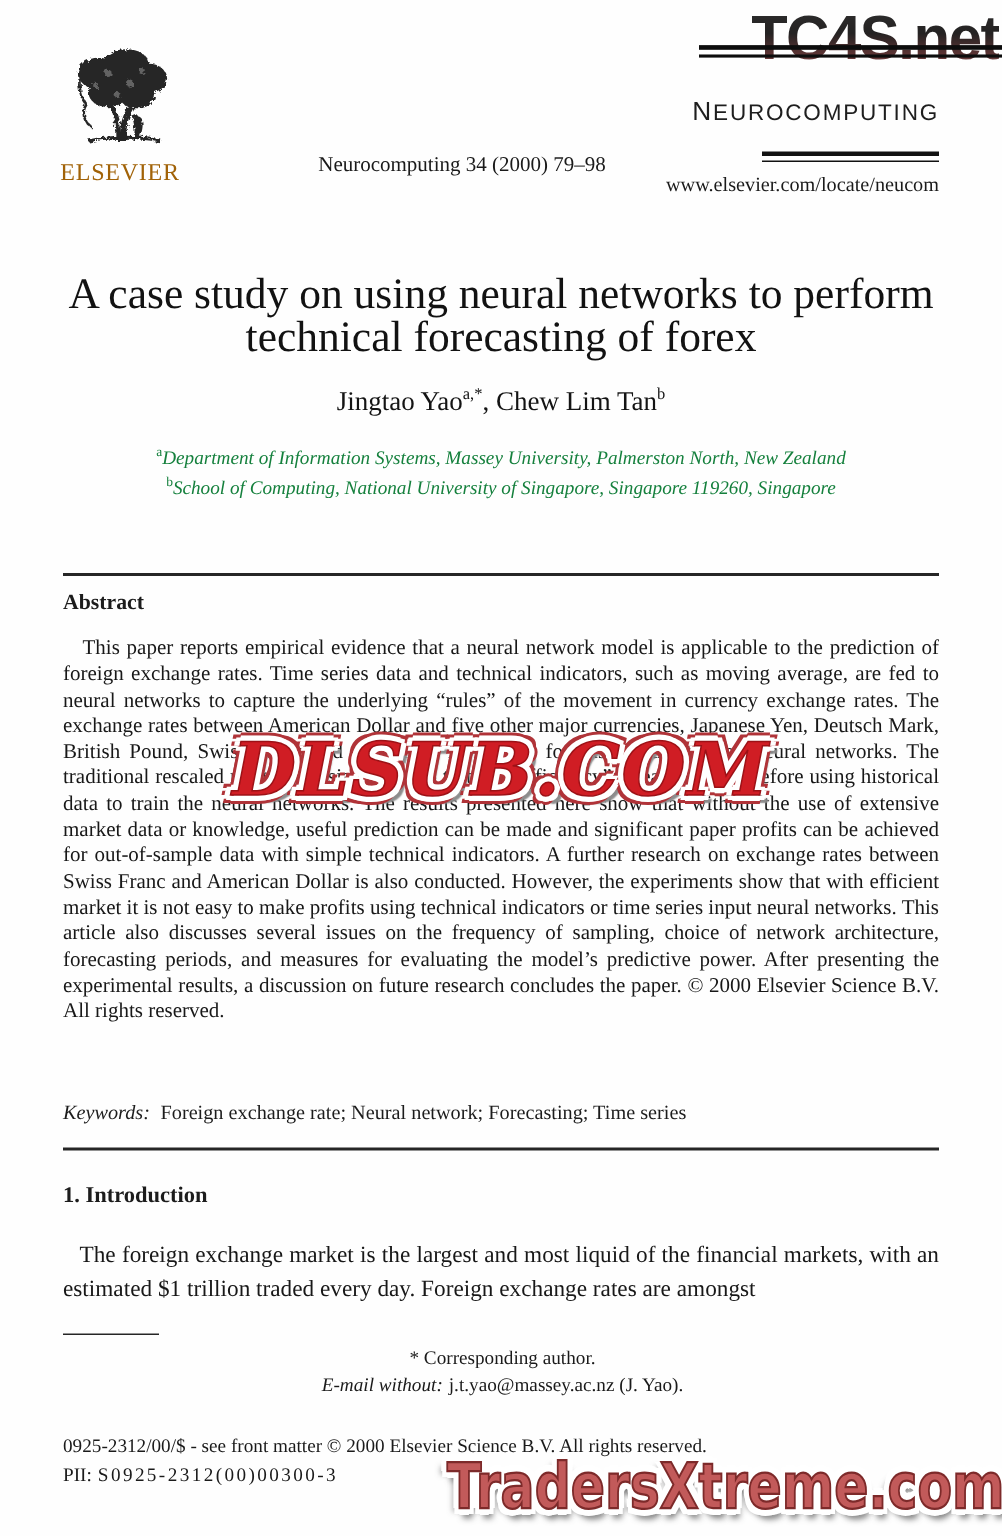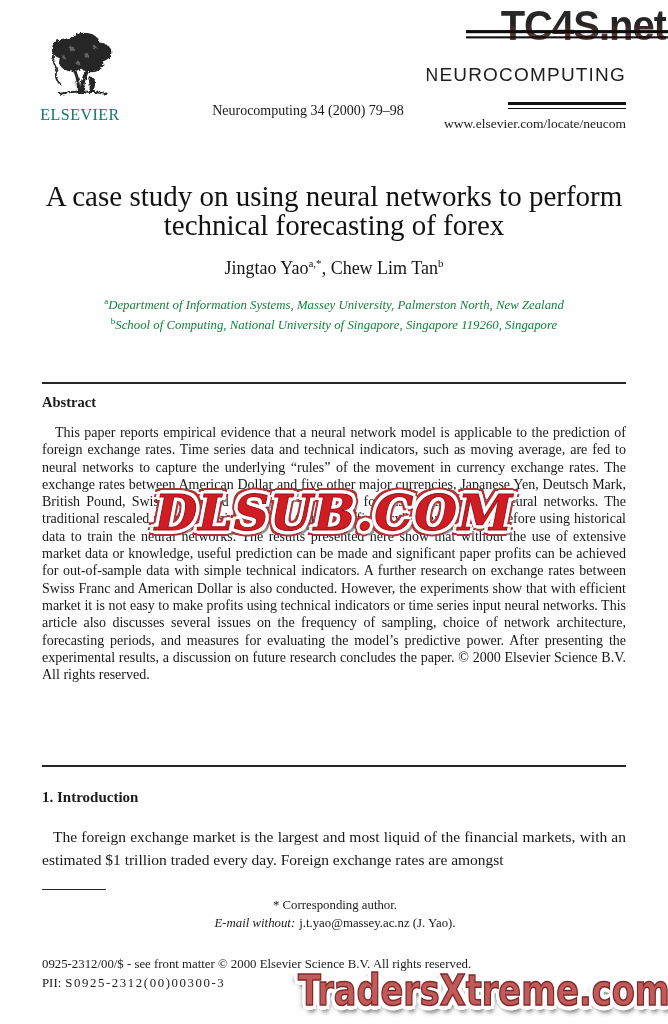--- a/index.html
+++ b/index.html
@@ -26,27 +26,27 @@
     .wm-tc4s span.grad {
       background: linear-gradient(180deg, #2f2f2f 0%, #242222 42%, #5c3434 72%, #8a5050 100%);
       -webkit-background-clip: text; background-clip: text; color: transparent;
     }
   }
   .tc4s-line { position: absolute; left: 10px; right: 0; background: #0d0d0d; }
   .tc4s-line.l1 { top: 27px; height: 3px; }
   .tc4s-line.l2 { top: 33px; height: 2px; }
 
   .elsevier-block { position: absolute; left: 36px; top: 28px; width: 88px; text-align: center; }
-  .elsevier-name { font-size: 16px; letter-spacing: 0.5px; margin-top: 0px; color: #0f766e; }
+  .elsevier-name { font-size: 16px; letter-spacing: 0.5px; margin-top: 0px; color: #a16207; }
 
   .journal-ref { position: absolute; top: 103px; left: 0; width: 616px; text-align: center; font-size: 14px; color: #1a1a1a; }
 
   .header-right { position: absolute; top: 64px; right: 42px; text-align: right; }
   .jname {
-    font-family: "Liberation Sans", sans-serif; font-size: 19px; letter-spacing: 1.2px;
+    font-family: "Liberation Sans", sans-serif; font-size: 15px; letter-spacing: 1.2px;
     color: #1e1e1e; text-transform: uppercase;
   }
   .jname::first-letter { font-size: 17.5px; }
   .jrules { margin-top: 16px; margin-left: auto; width: 118px; }
   .jrule-a { height: 2.5px; background: #111; }
   .jrule-b { height: 1.5px; background: #111; margin-top: 3px; }
   .jsite { margin-top: 7px; font-size: 13.5px; color: #1a1a1a; }
 
   
   .title {
@@ -176,20 +176,21 @@
   <div class="affiliations">
     <div><sup>a</sup><span>Department of Information Systems, Massey University, Palmerston North, New Zealand</span></div>
     <div><sup>b</sup><span>School of Computing, National University of Singapore, Singapore 119260, Singapore</span></div>
   </div>
 
 
   <div class="rule rule-abstract-top"></div>
   <div class="abstract-head">Abstract</div>
   <div class="abstract-body">This paper reports empirical evidence that a neural network model is applicable to the prediction of foreign exchange rates. Time series data and technical indicators, such as moving average, are fed to neural networks to capture the underlying “rules” of the movement in currency exchange rates. The exchange rates between American Dollar and five other major currencies, Japanese Yen, Deutsch Mark, British Pound, Swiss Franc and Australian Dollar are forecast by the trained neural networks. The traditional rescaled range analysis is used to test the “efficiency” of each market before using historical data to train the neural networks. The results presented here show that without the use of extensive market data or knowledge, useful prediction can be made and significant paper profits can be achieved for out-of-sample data with simple technical indicators. A further research on exchange rates between Swiss Franc and American Dollar is also conducted. However, the experiments show that with efficient market it is not easy to make profits using technical indicators or time series input neural networks. This article also discusses several issues on the frequency of sampling, choice of network architecture, forecasting periods, and measures for evaluating the model’s predictive power. After presenting the experimental results, a discussion on future research concludes the paper.  ©  2000 Elsevier Science B.V. All rights reserved.</div>
 
+  <div class="keywords"><span class="kw-label">Keywords:</span><span class="kw-text">Foreign exchange rate; Neural network; Forecasting; Time series</span></div>
   <div class="rule rule-keywords"></div>
 
   <div class="section-head">1.  Introduction</div>
   <div class="intro-body">The foreign exchange market is the largest and most liquid of the financial markets, with an estimated $1 trillion traded every day. Foreign exchange rates are amongst</div>
 
   <div class="rule rule-footnote"></div>
   <div class="footnotes">
     <div>* Corresponding author.</div>
     <div><span class="fn-email-label">E-mail without:</span><span class="fn-email-value">j.t.yao@massey.ac.nz (J. Yao).</span></div>
   </div>

